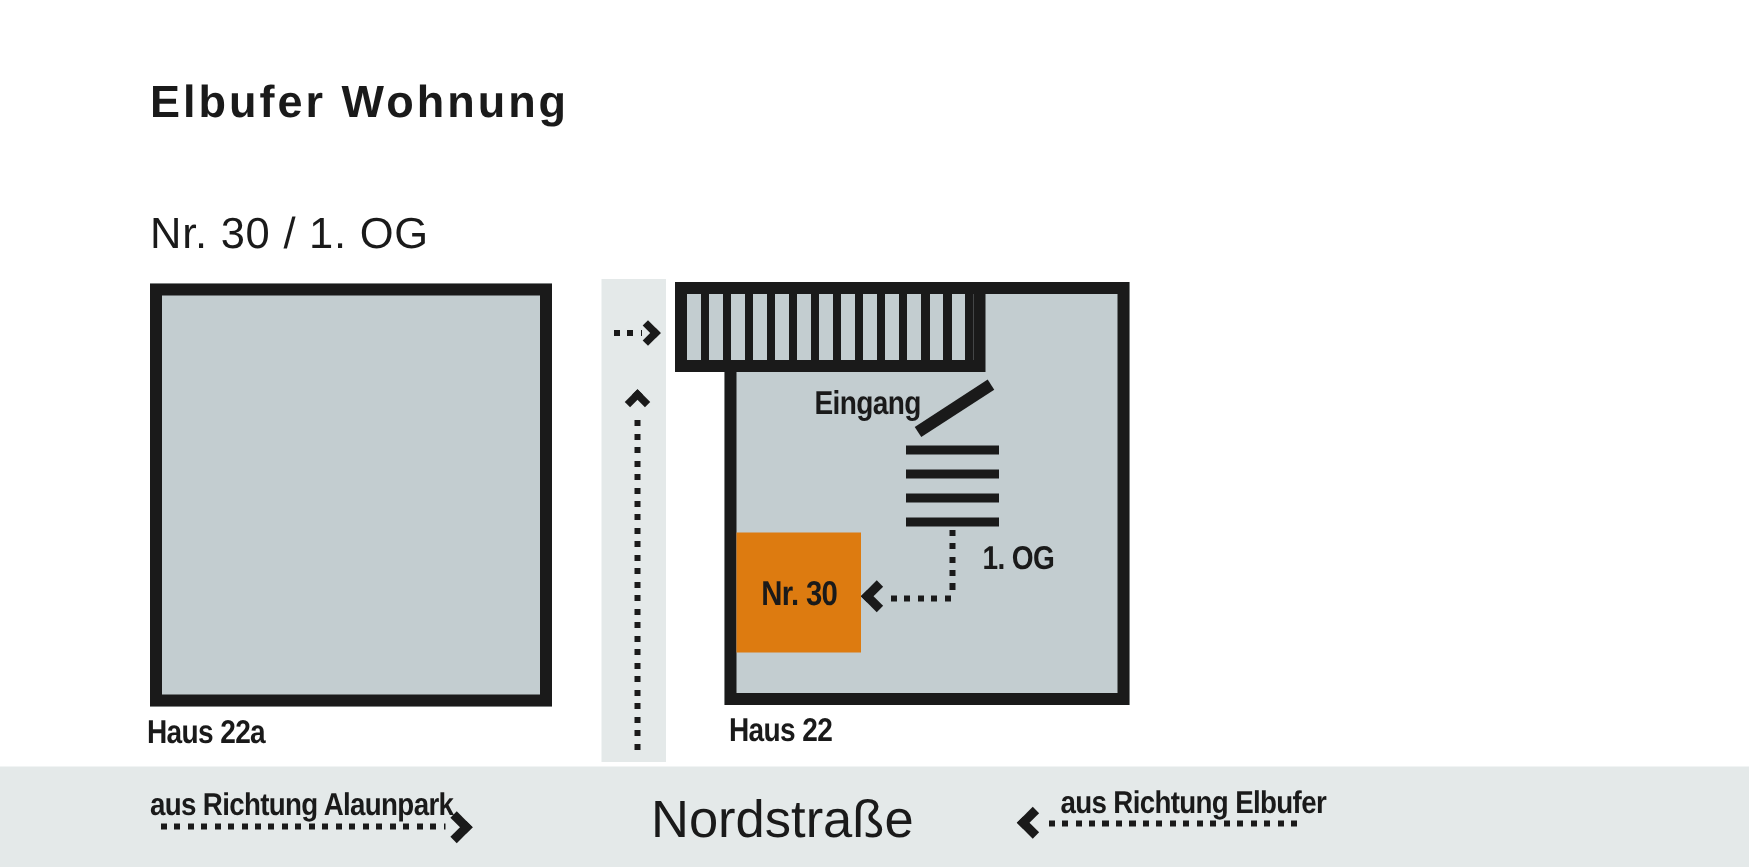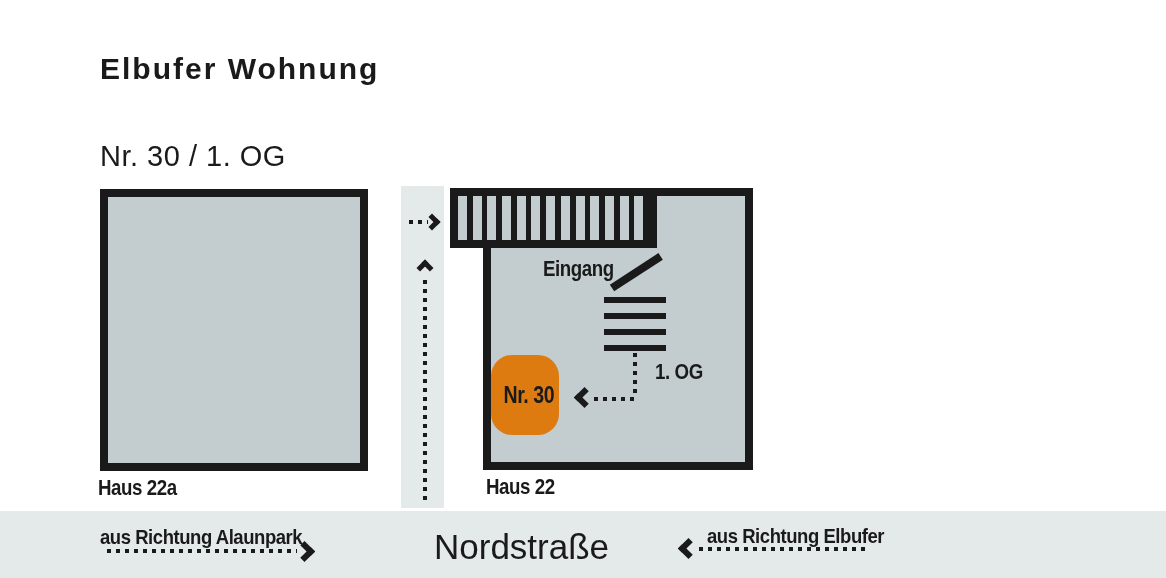--- a/index.html
+++ b/index.html
@@ -33,22 +33,22 @@
   .street{position:absolute;left:0;top:511px;width:1166px;height:67px;background:var(--street-fill);}
   .street-name{position:absolute;left:434px;top:527px;font-size:35px;font-weight:normal;letter-spacing:0;white-space:nowrap;}
 
   
   .map-label{position:absolute;font-size:22px;font-weight:bold;letter-spacing:-0.5px;white-space:nowrap;
     transform:scaleX(0.85);transform-origin:left top;}
   .street-label{position:absolute;font-size:21px;font-weight:bold;letter-spacing:-0.5px;white-space:nowrap;
     transform:scaleX(0.88);transform-origin:left top;}
 
   
-  .nr30{position:absolute;left:491px;top:355px;width:68px;height:80px;background:var(--apartment-orange);
-    display:flex;align-items:center;justify-content:flex-end;border-radius:21px;}
+  .nr30{position:absolute;left:491px;top:355px;width:83px;height:80px;background:var(--apartment-orange);
+    display:flex;align-items:center;justify-content:center;}
   .nr30 span{font-size:23px;font-weight:bold;letter-spacing:-0.5px;transform:scaleX(0.85);}
 
   
   .stairs{position:absolute;left:604px;top:297px;width:62px;}
   .stairs .bar{height:6px;background:var(--ink);margin-bottom:10px;}
   .stairs .bar:last-child{margin-bottom:0;}
 
   
   .door-line{position:absolute;left:612px;top:284px;width:58px;height:8px;background:var(--ink);
     transform:rotate(-33deg);transform-origin:left center;}

